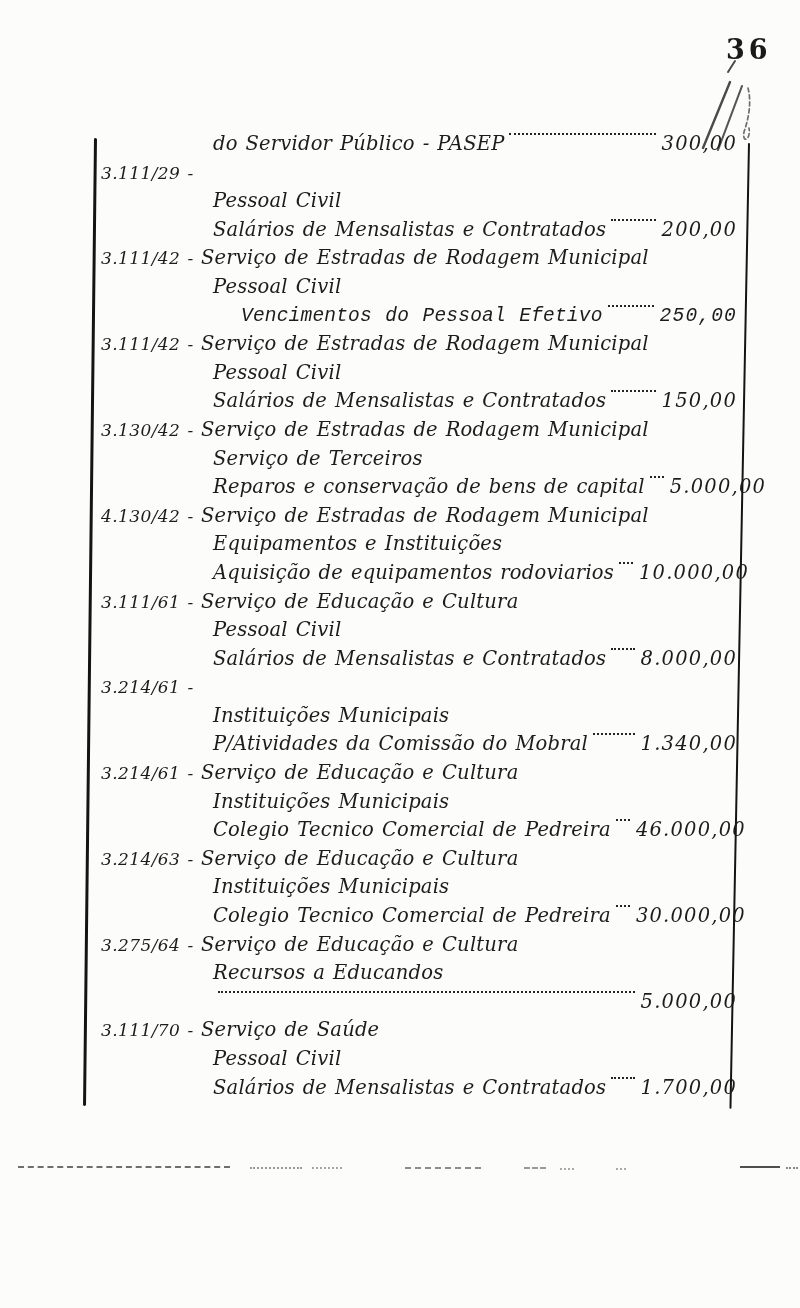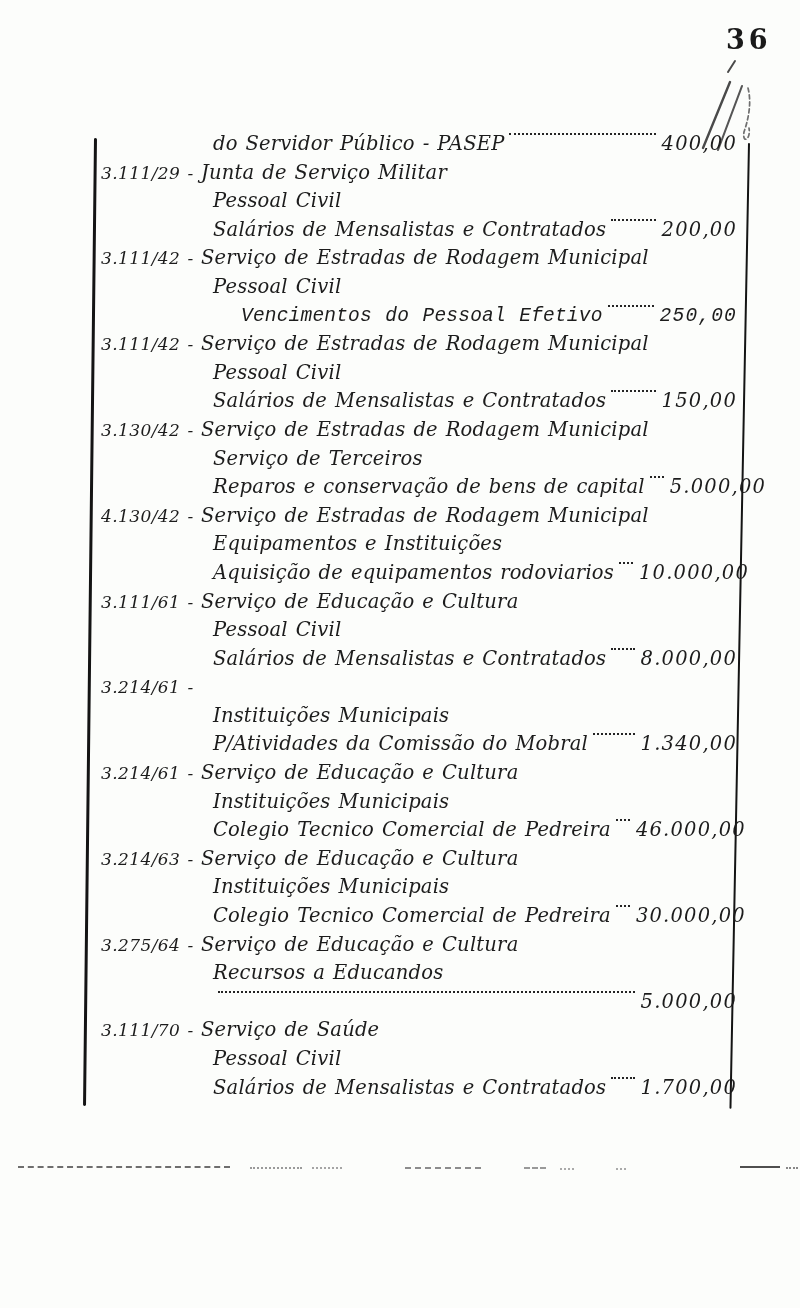--- a/index.html
+++ b/index.html
@@ -4,21 +4,21 @@
 <style>
   html,body{margin:0;padding:0;}
   body{
     width:800px;height:1308px;position:relative;overflow:hidden;
     background:#fcfdfb;
     font-family:"DejaVu Serif","Liberation Serif",serif;
   }
   .page{position:absolute;inset:0;color:#1c1c1c;}
 
   .page-number{
-    position:absolute;top:24px;left:726px;
+    position:absolute;top:34px;left:726px;
     font-weight:bold;font-size:27px;letter-spacing:4px;color:#1a1a1a;
   }
   .pen-mark{position:absolute;top:58px;left:698px;}
 
   .rule{position:absolute;background:#141414;border-radius:2px;}
   .rule-left{left:94px;top:138px;width:2.6px;height:968px;
     transform:rotate(0.65deg);transform-origin:top center;}
   .rule-right{left:748px;top:143px;width:2.2px;height:966px;
     transform:rotate(1.1deg);transform-origin:top center;}
 
@@ -63,25 +63,24 @@
   </svg>
 
   <div class="rule rule-left"></div>
   <div class="rule rule-right"></div>
 
   <div class="content">
       <div class="line indent-1">
 
       <span class="text">do Servidor Público - PASEP</span>
       <span class="leader"></span>
-      <span class="value">400,00</span>
+      <span class="value">300,00</span>
     </div>
       <div class="line indent-0">
       <span class="code">3.111/29 -</span>
-      <span class="text">Junta de Serviço Militar</span>
 
     </div>
       <div class="line indent-1">
 
       <span class="text">Pessoal Civil</span>
 
     </div>
       <div class="line indent-1">
 
       <span class="text">Salários de Mensalistas e Contratados</span>

